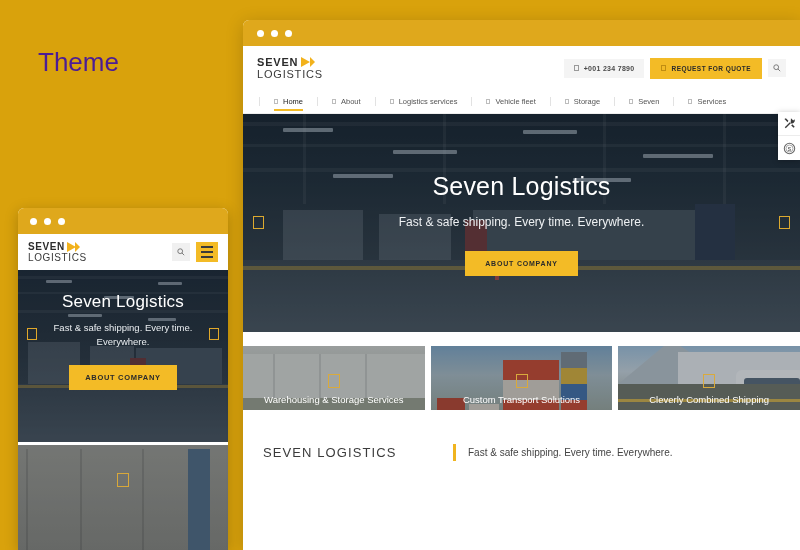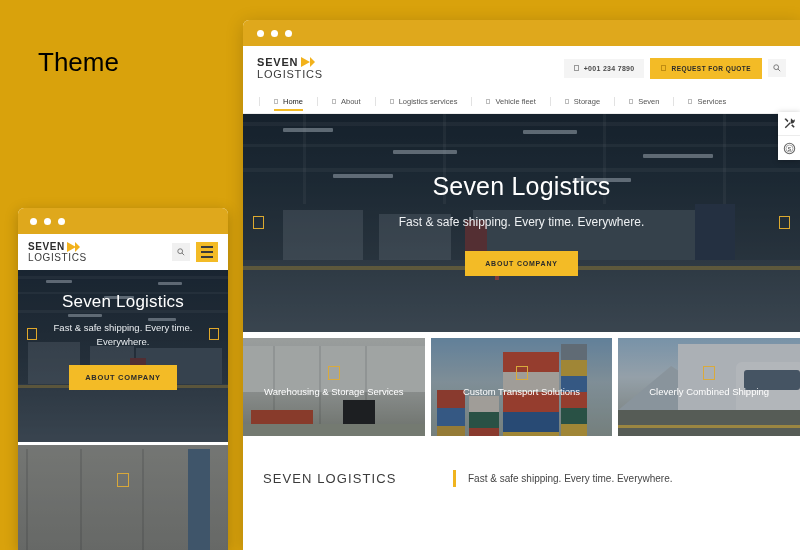--- a/index.html
+++ b/index.html
@@ -10,21 +10,21 @@
     position:relative;
   }
 
   
   .promo { position:absolute; left:38px; top:42px; width:200px; }
   .promo-title {
     font-size:42px; font-weight:700; color:#ffffff;
     line-height:1.0; letter-spacing:-0.5px;
   }
   .promo-sub {
-    font-size:26px; font-weight:300; color:#000000;
+    font-size:26px; font-weight:300; color:#4c1d95;
     margin-top:6px; line-height:1.1;
   }
   .promo-by {
     font-size:15px; font-weight:400; color:#fdf0cd;
     margin-top:16px;
   }
 
   
   .mobile {
     position:absolute; left:18px; top:208px;
@@ -193,21 +193,21 @@
   .d-hero-btn {
     margin-top:22px; background:#f3bb26; color:#2b2b2b;
     font-size:7px; font-weight:700; letter-spacing:.8px; padding:9px 20px;
   }
   .d-arrow {
     position:absolute; top:102px; width:11px; height:13px;
     border:1px solid #dba92f; z-index:6;
   }
   .d-arrow.l { left:10px; } .d-arrow.r { right:10px; }
 
-  .d-cards { display:flex; gap:6px; padding:6px 0 0 0; height:104px; }
+  .d-cards { display:flex; gap:6px; padding:14px 0 0 0; height:78px; }
   .d-card { flex:1; position:relative; overflow:hidden; }
   .d-card-ov { position:absolute; inset:0; background:rgba(30,38,48,.30); }
   .d-card-icon {
     position:absolute; left:50%; margin-left:-6px; top:28px;
     width:12px; height:14px; border:1px solid #d9aa3c; z-index:4;
   }
   .d-card-t {
     position:absolute; left:10px; right:10px; top:47px; text-align:center;
     color:#fff; font-size:9.5px; line-height:1.45; z-index:4;
   }

